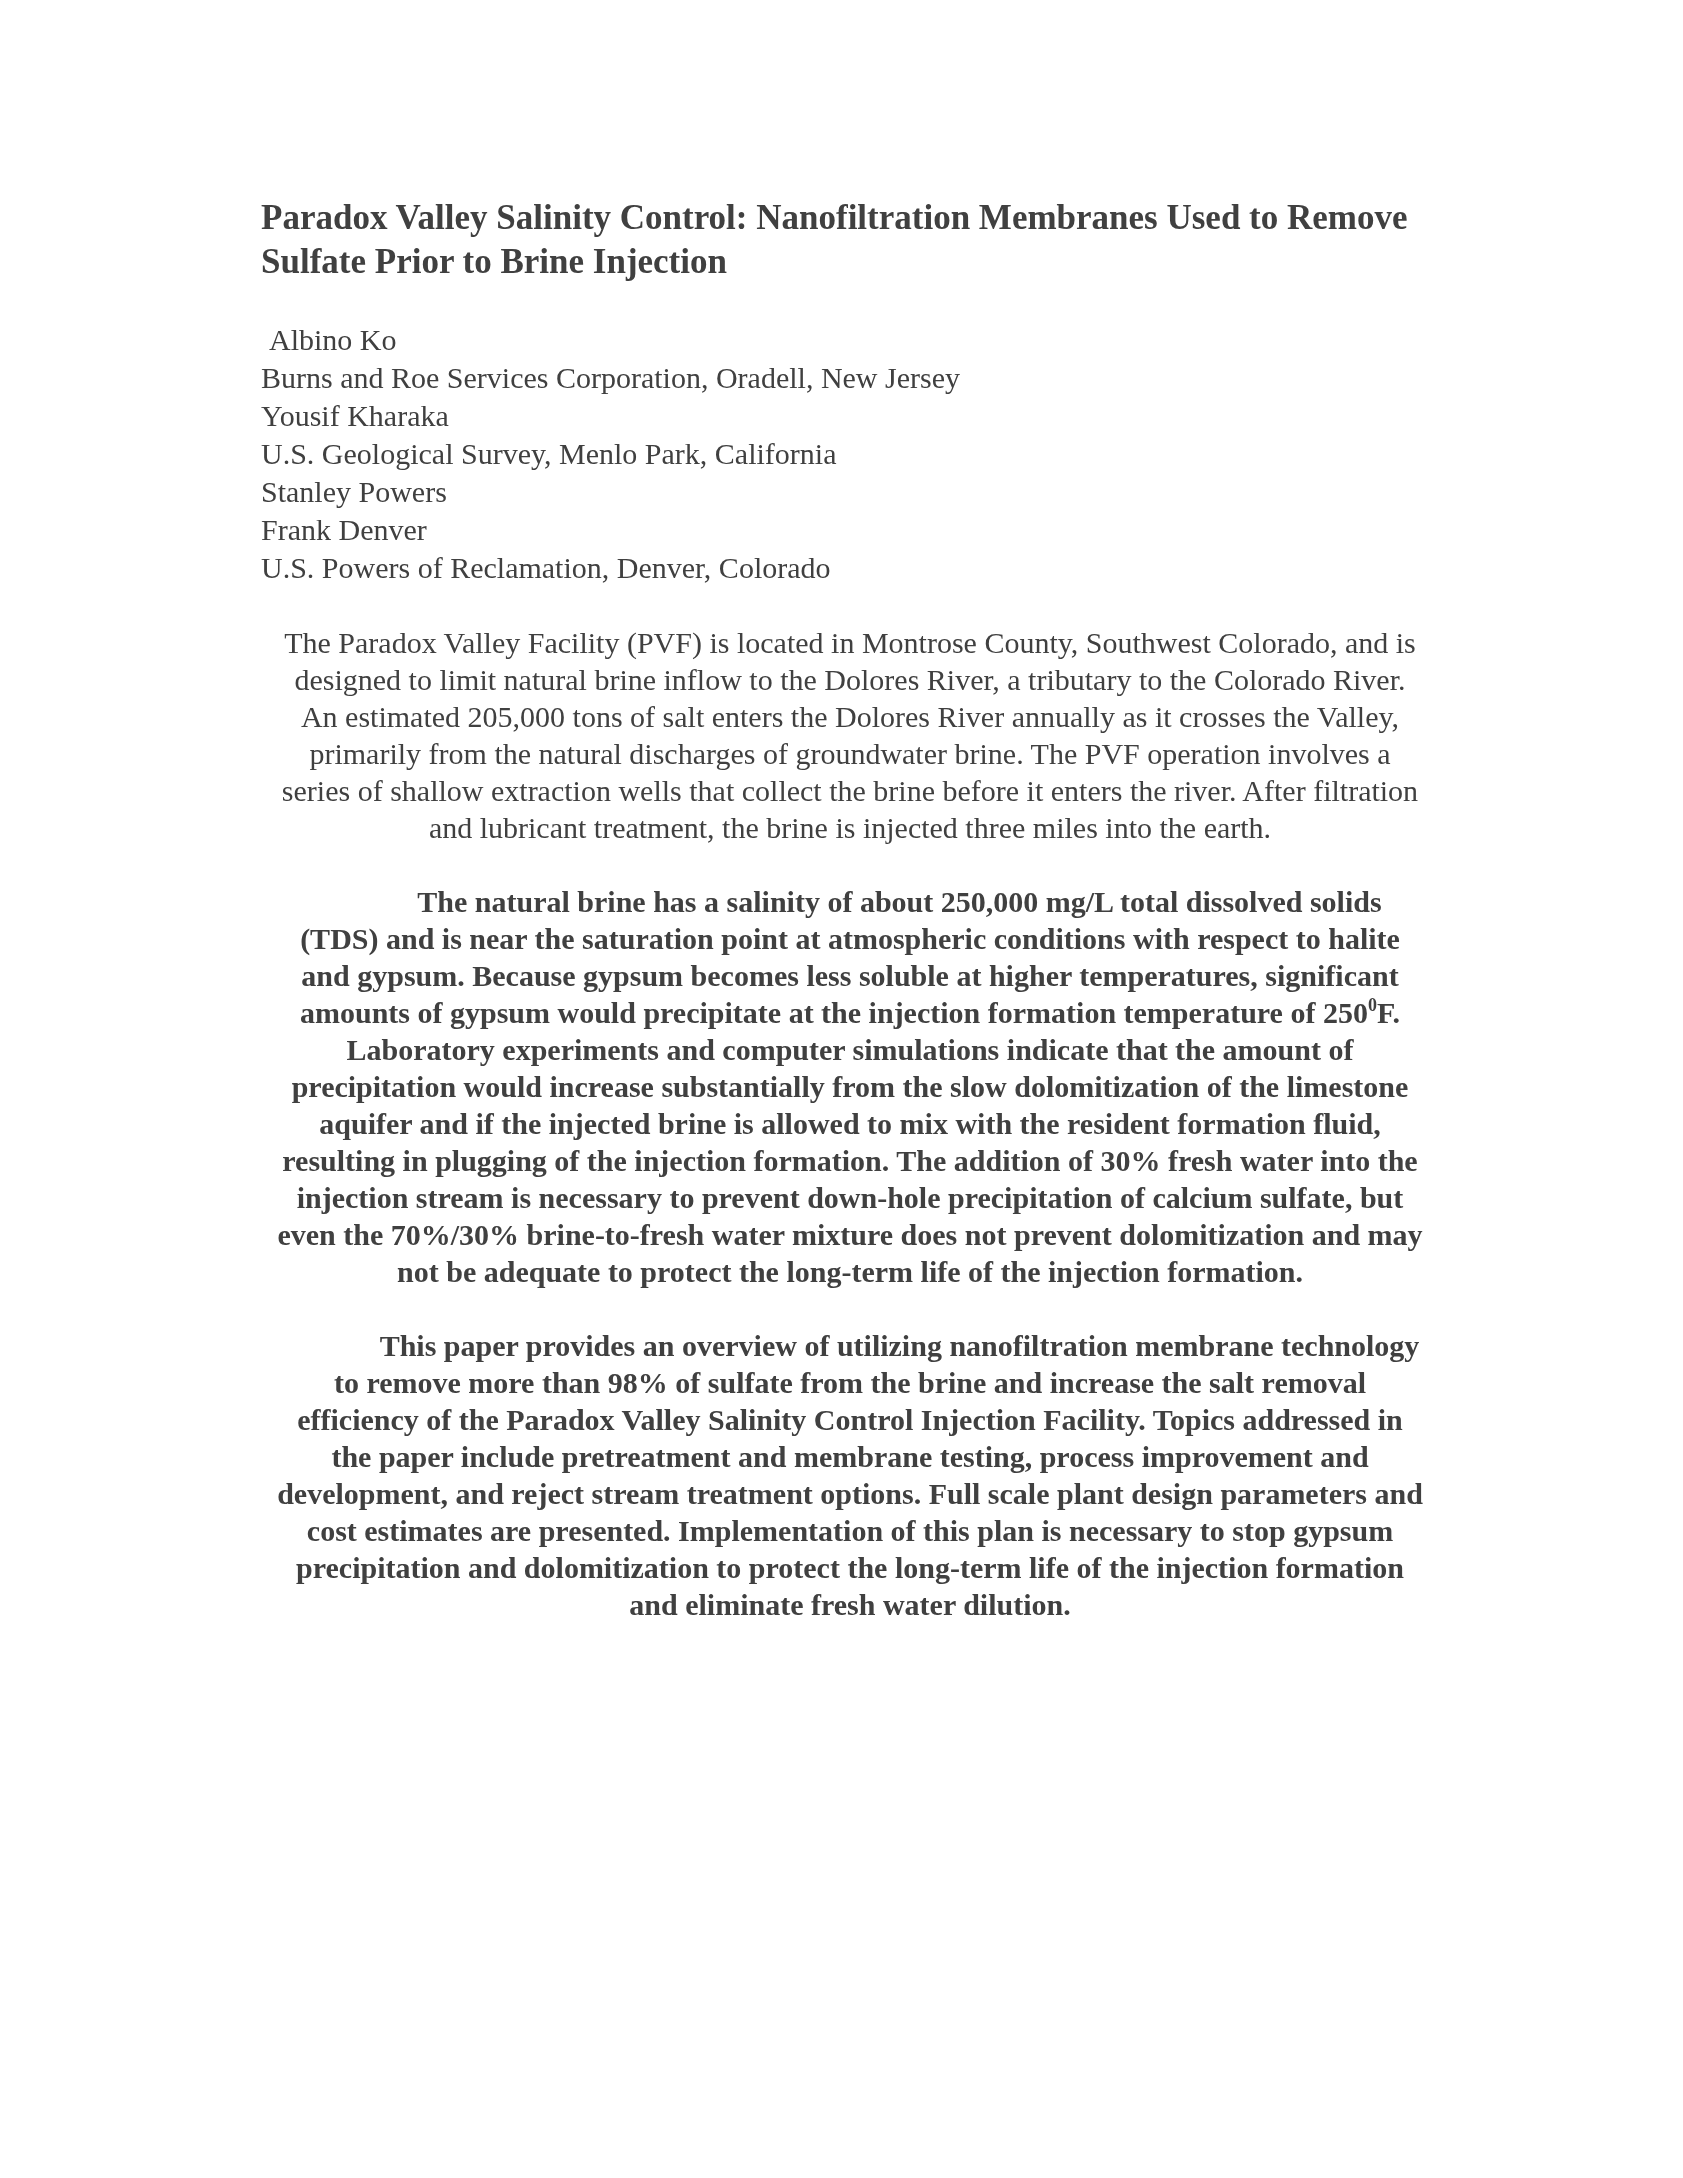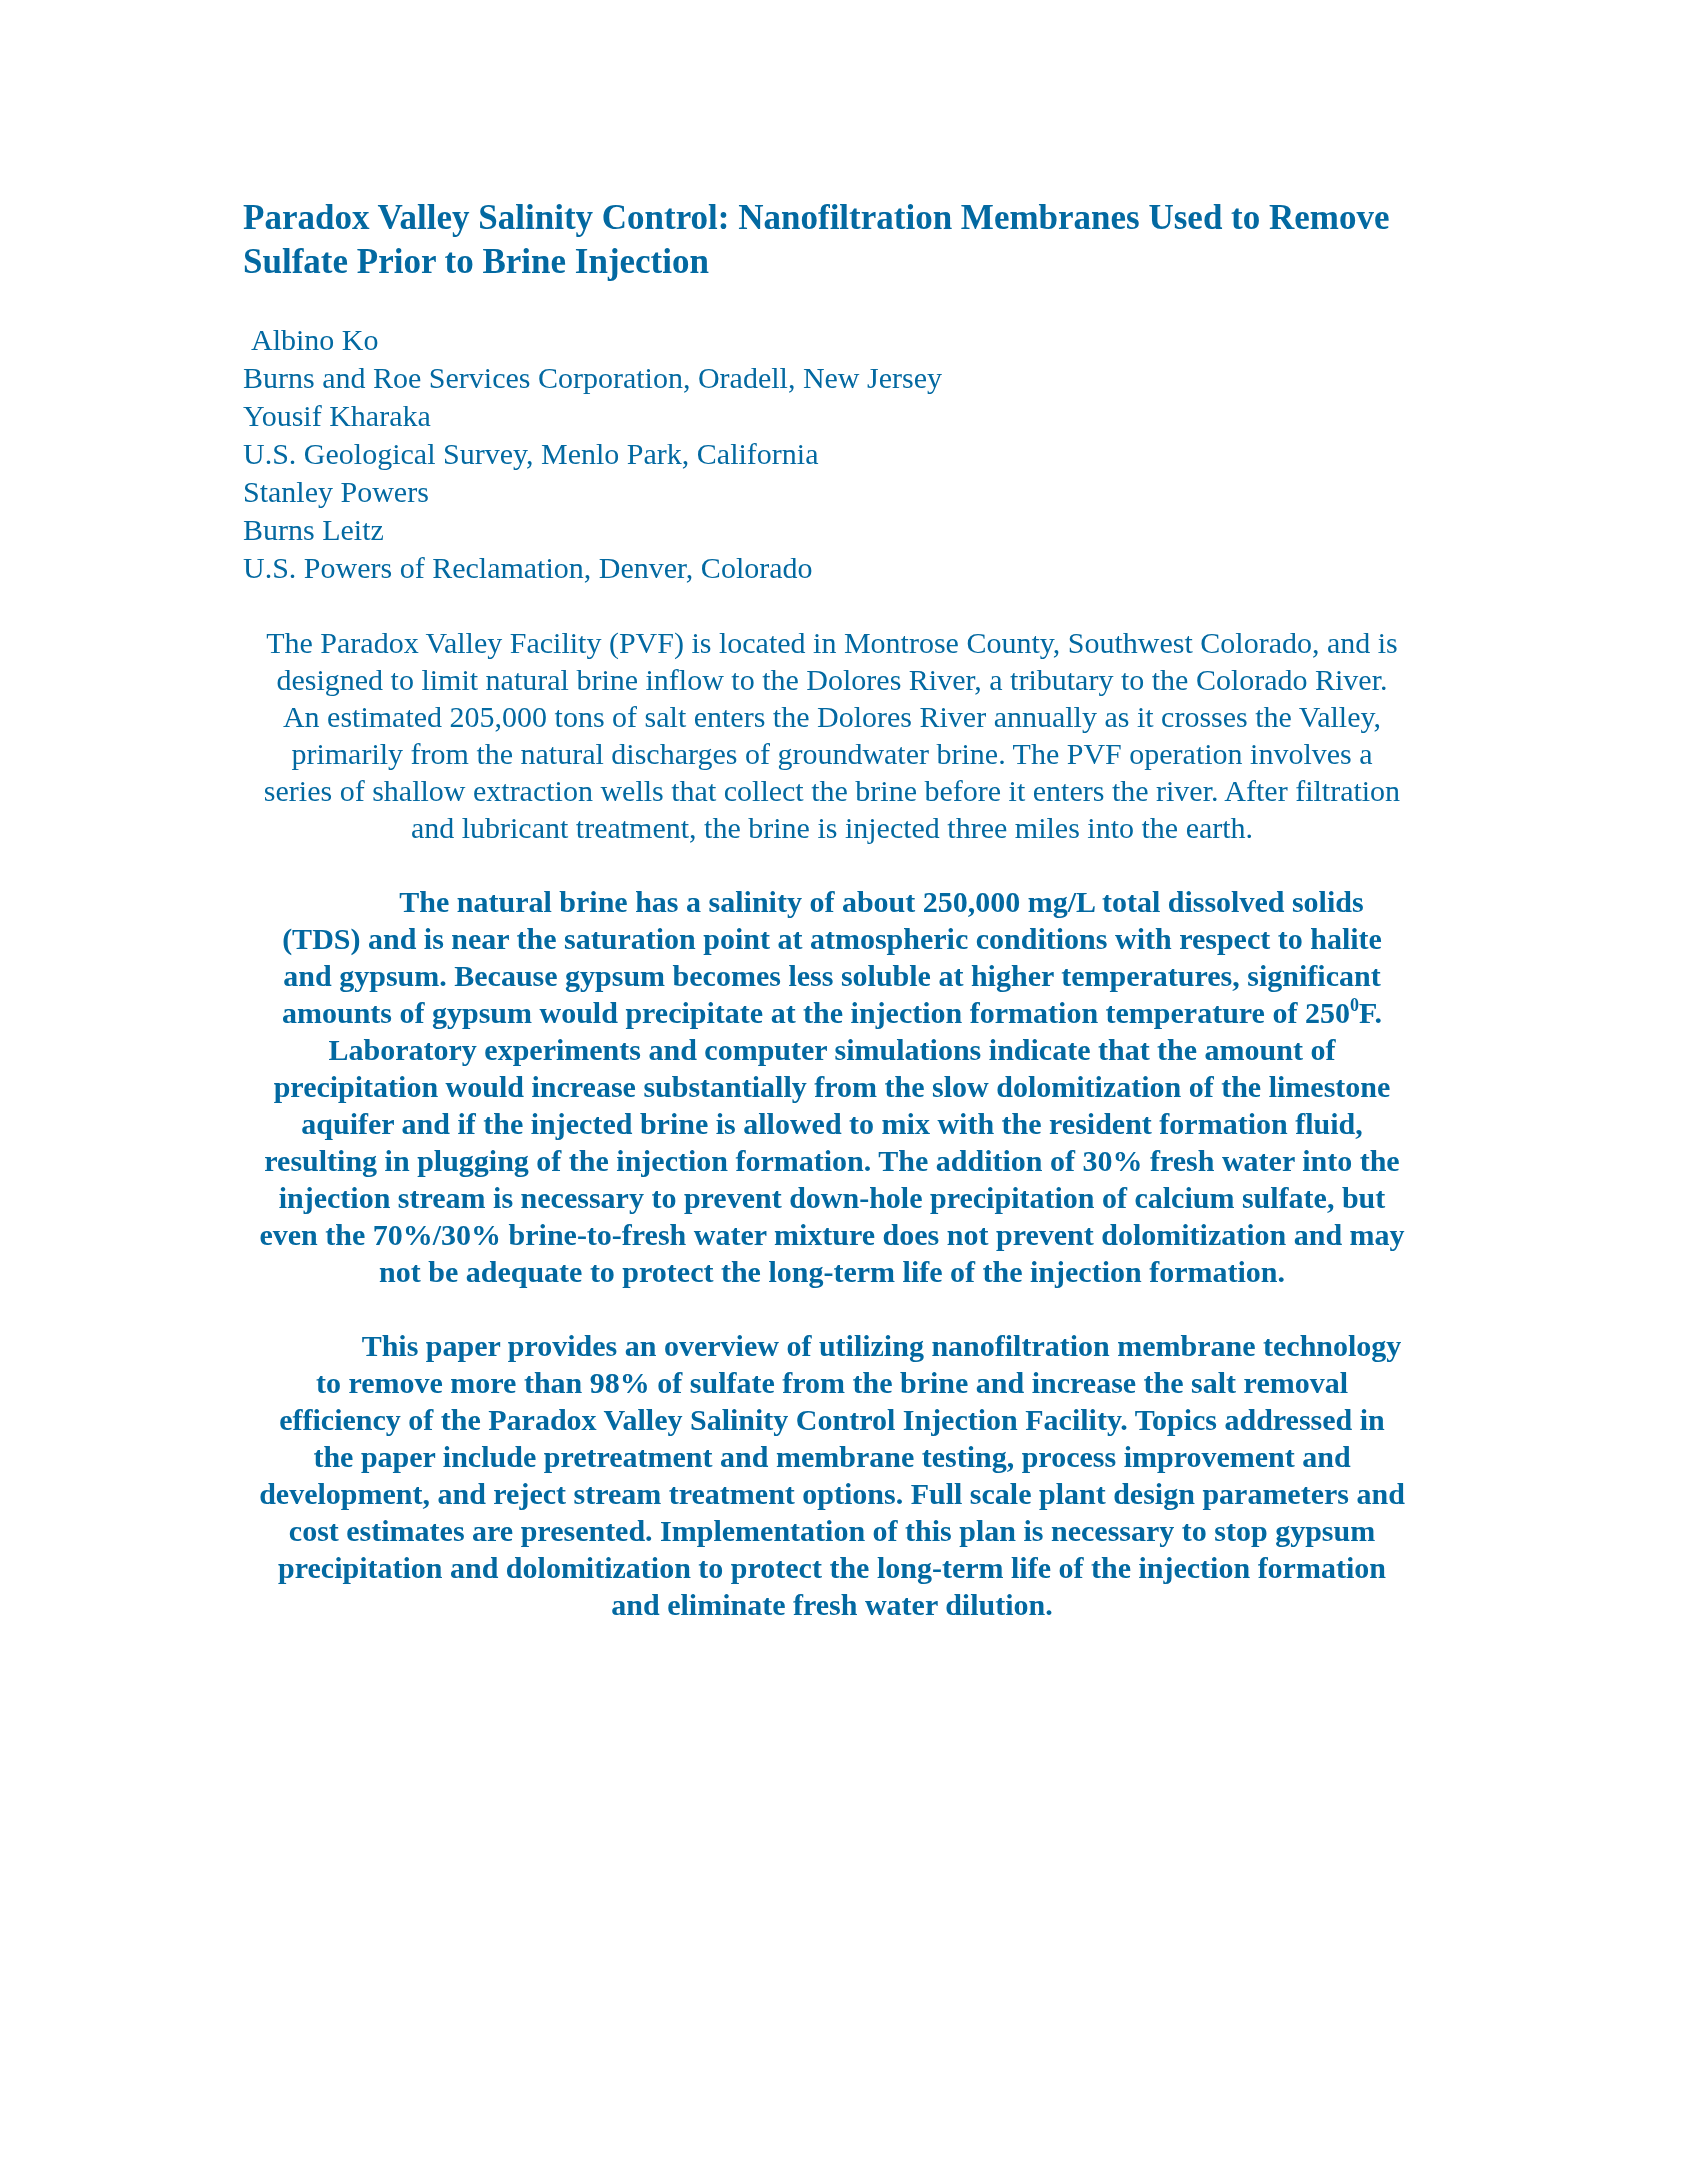--- a/index.html
+++ b/index.html
@@ -1,19 +1,19 @@
 <!DOCTYPE html>
 <html><head>
   <meta charset="utf-8">
   <style>
     html, body { margin: 0; padding: 0; background: #ffffff; }
     body { width: 1683px; height: 2178px; position: relative; overflow: hidden; }
     .page {
-      position: absolute; left: 243px; top: 196px; width: 1178px;
-      font-family: "Liberation Serif", serif; color: #0369a1;
+      position: absolute; left: 261px; top: 196px; width: 1178px;
+      font-family: "Liberation Serif", serif; color: #404040;
     }
     .title {
       font-weight: bold; font-size: 35px; line-height: 44px; margin: 0;
     }
     .authors { margin-top: 37px; font-size: 30px; line-height: 38px; }
     .authors div { white-space: nowrap; }
     .authors .first { padding-left: 8px; }
     .para { font-size: 30px; line-height: 37px; margin: 16px; text-align: center; }
     .p1 { margin-top: 37px; }
     .p2, .p3 { margin-top: 37px; text-indent: 99px; font-weight: bold; }
@@ -24,21 +24,21 @@
 
 <div class="page">
   <h1 class="title">Paradox Valley Salinity Control: Nanofiltration Membranes Used to Remove Sulfate Prior to Brine Injection</h1>
 
   <div class="authors">
     <div class="first">Albino Ko</div>
     <div>Burns and Roe Services Corporation, Oradell, New Jersey</div>
     <div>Yousif Kharaka</div>
     <div>U.S. Geological Survey, Menlo Park, California</div>
     <div>Stanley Powers</div>
-    <div>Burns Leitz</div>
+    <div>Frank Denver</div>
     <div>U.S. Powers of Reclamation, Denver, Colorado</div>
   </div>
 
   <p class="para p1">The Paradox Valley Facility (PVF) is located in Montrose County, Southwest Colorado, and is designed to limit natural brine inflow to the Dolores River, a tributary to the Colorado River. An estimated 205,000 tons of salt enters the Dolores River annually as it crosses the Valley, primarily from the natural discharges of groundwater brine. The PVF operation involves a series of shallow extraction wells that collect the brine before it enters the river. After filtration and lubricant treatment, the brine is injected three miles into the earth.</p>
 
   <p class="para p2"><span>The natural brine has a salinity of about 250,000 mg/L total dissolved solids (TDS) and is near the saturation point at atmospheric conditions with respect to halite and gypsum. Because gypsum becomes less soluble at higher temperatures, significant amounts of gypsum would precipitate at the injection formation temperature of 250</span><sup>0</sup><span>F. Laboratory experiments and computer simulations indicate that the amount of precipitation would increase substantially from the slow dolomitization of the limestone aquifer and if the injected brine is allowed to mix with the resident formation fluid, resulting in plugging of the injection formation. The addition of 30% fresh water into the injection stream is necessary to prevent down-hole precipitation of calcium sulfate, but even the 70%/30% brine-to-fresh water mixture does not prevent dolomitization and may not be adequate to protect the long-term life of the injection formation.</span></p>
 
   <p class="para p3">This paper provides an overview of utilizing nanofiltration membrane technology to remove more than 98% of sulfate from the brine and increase the salt removal efficiency of the Paradox Valley Salinity Control Injection Facility. Topics addressed in the paper include pretreatment and membrane testing, process improvement and development, and reject stream treatment options. Full scale plant design parameters and cost estimates are presented. Implementation of this plan is necessary to stop gypsum precipitation and dolomitization to protect the long-term life of the injection formation and eliminate fresh water dilution.</p>
 </div>
 

